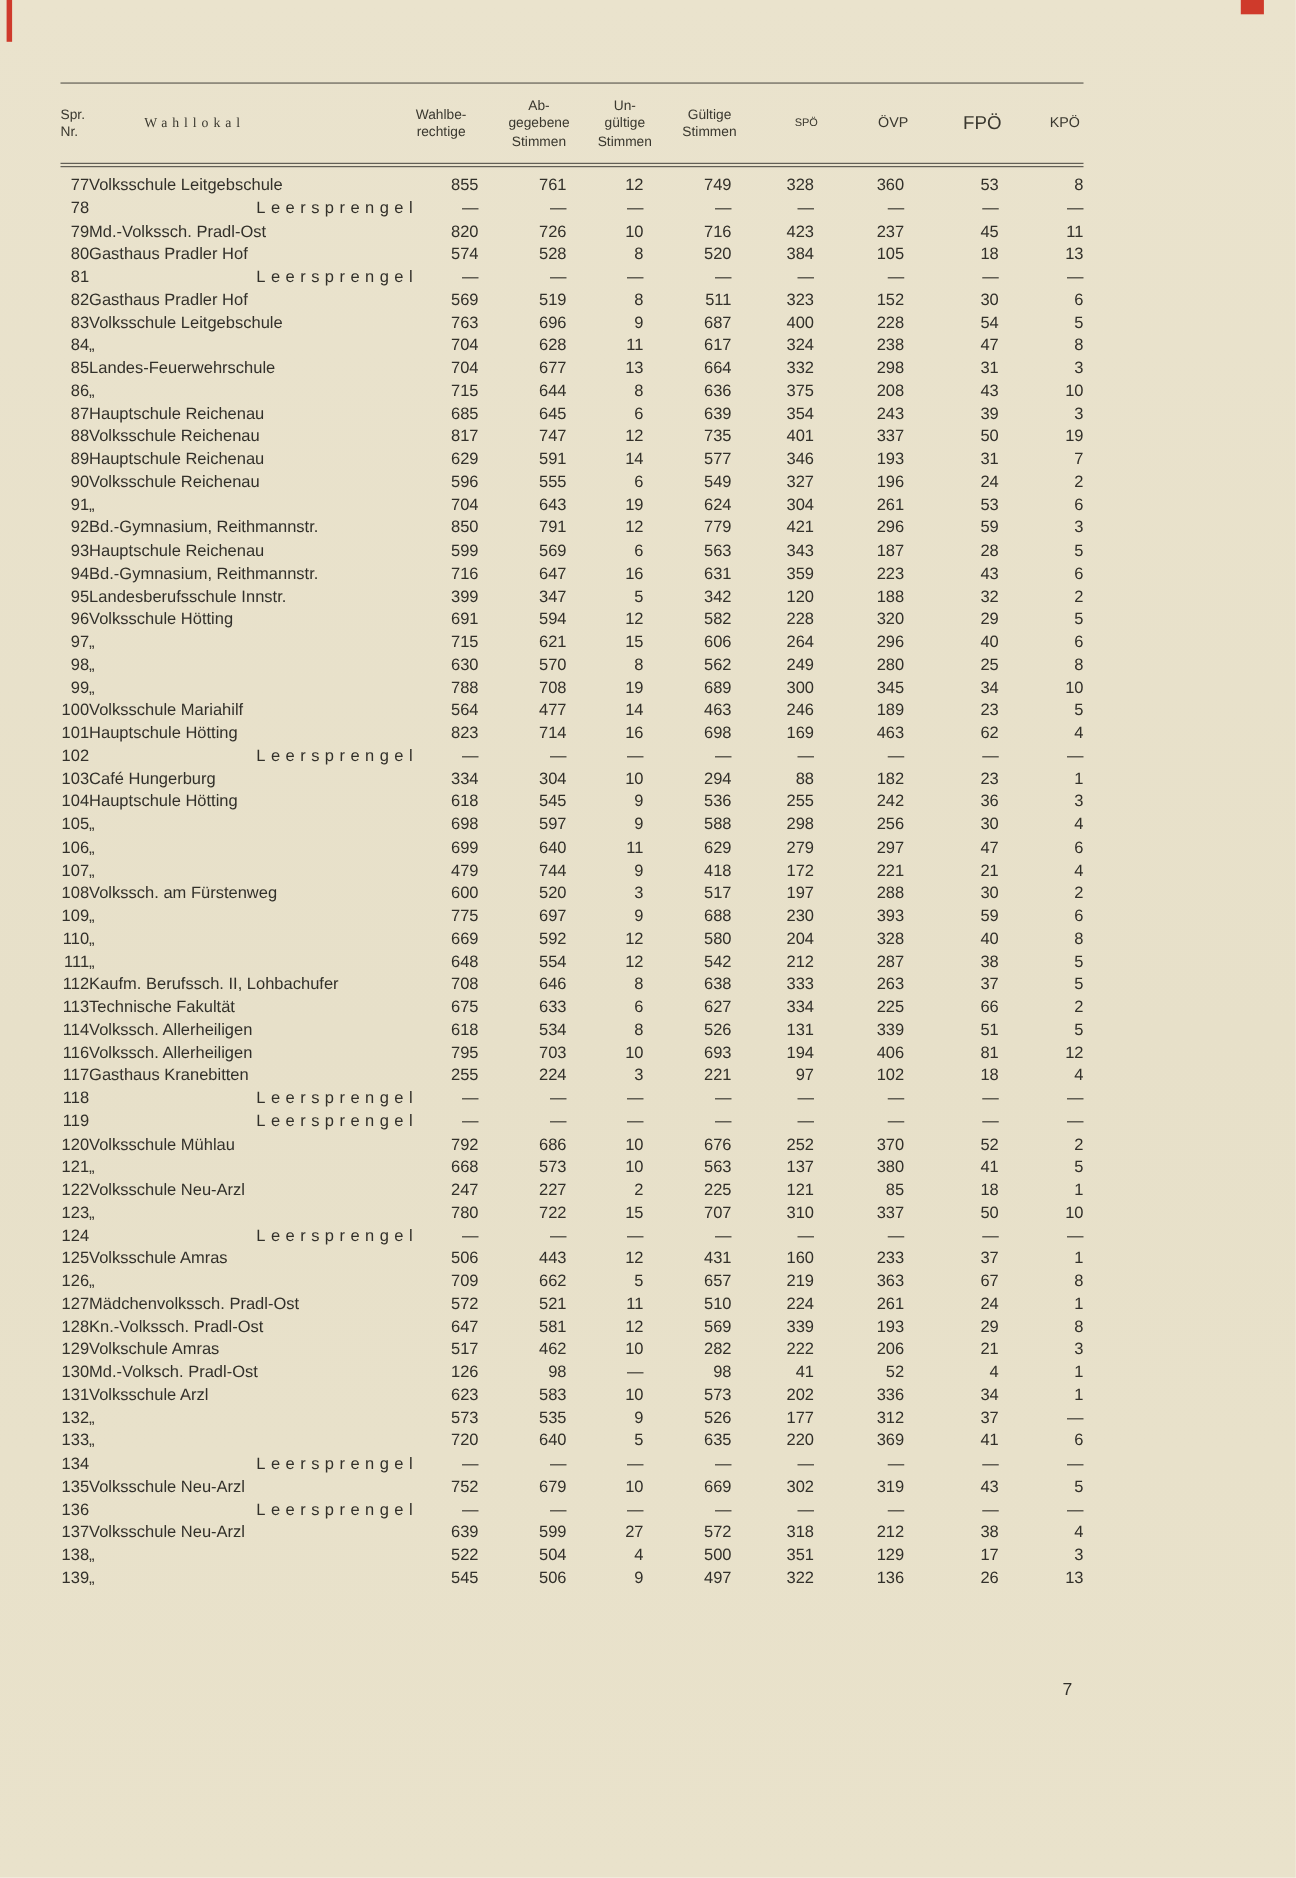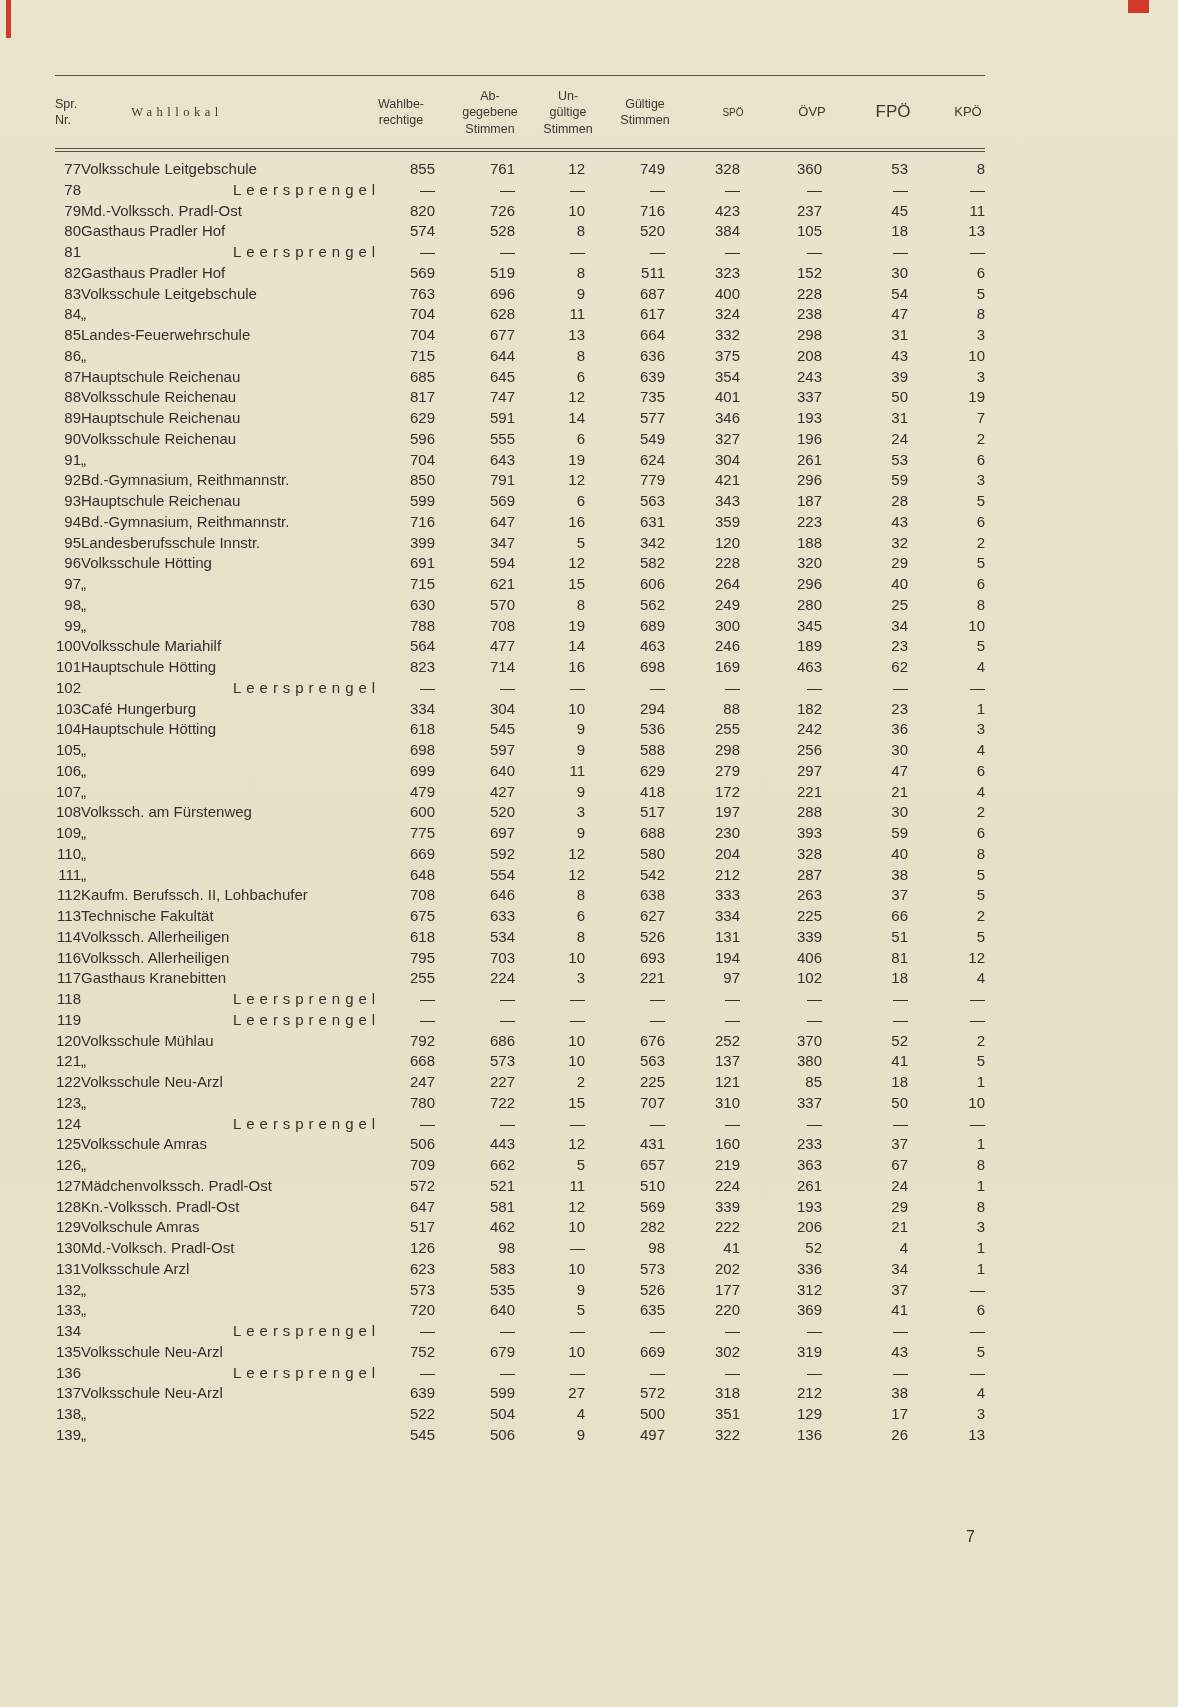--- a/index.html
+++ b/index.html
@@ -495,21 +495,21 @@
             <td class="c-num">629</td>
             <td class="c-num">279</td>
             <td class="c-num">297</td>
             <td class="c-num">47</td>
             <td class="c-num">6</td>
           </tr>
           <tr>
             <td class="c-nr">107</td>
             <td class="c-name ditto">„</td>
             <td class="c-num">479</td>
-            <td class="c-num">427</td>
+            <td class="c-num">744</td>
             <td class="c-num">9</td>
             <td class="c-num">418</td>
             <td class="c-num">172</td>
             <td class="c-num">221</td>
             <td class="c-num">21</td>
             <td class="c-num">4</td>
           </tr>
           <tr>
             <td class="c-nr">108</td>
             <td class="c-name">Volkssch. am Fürstenweg</td>

